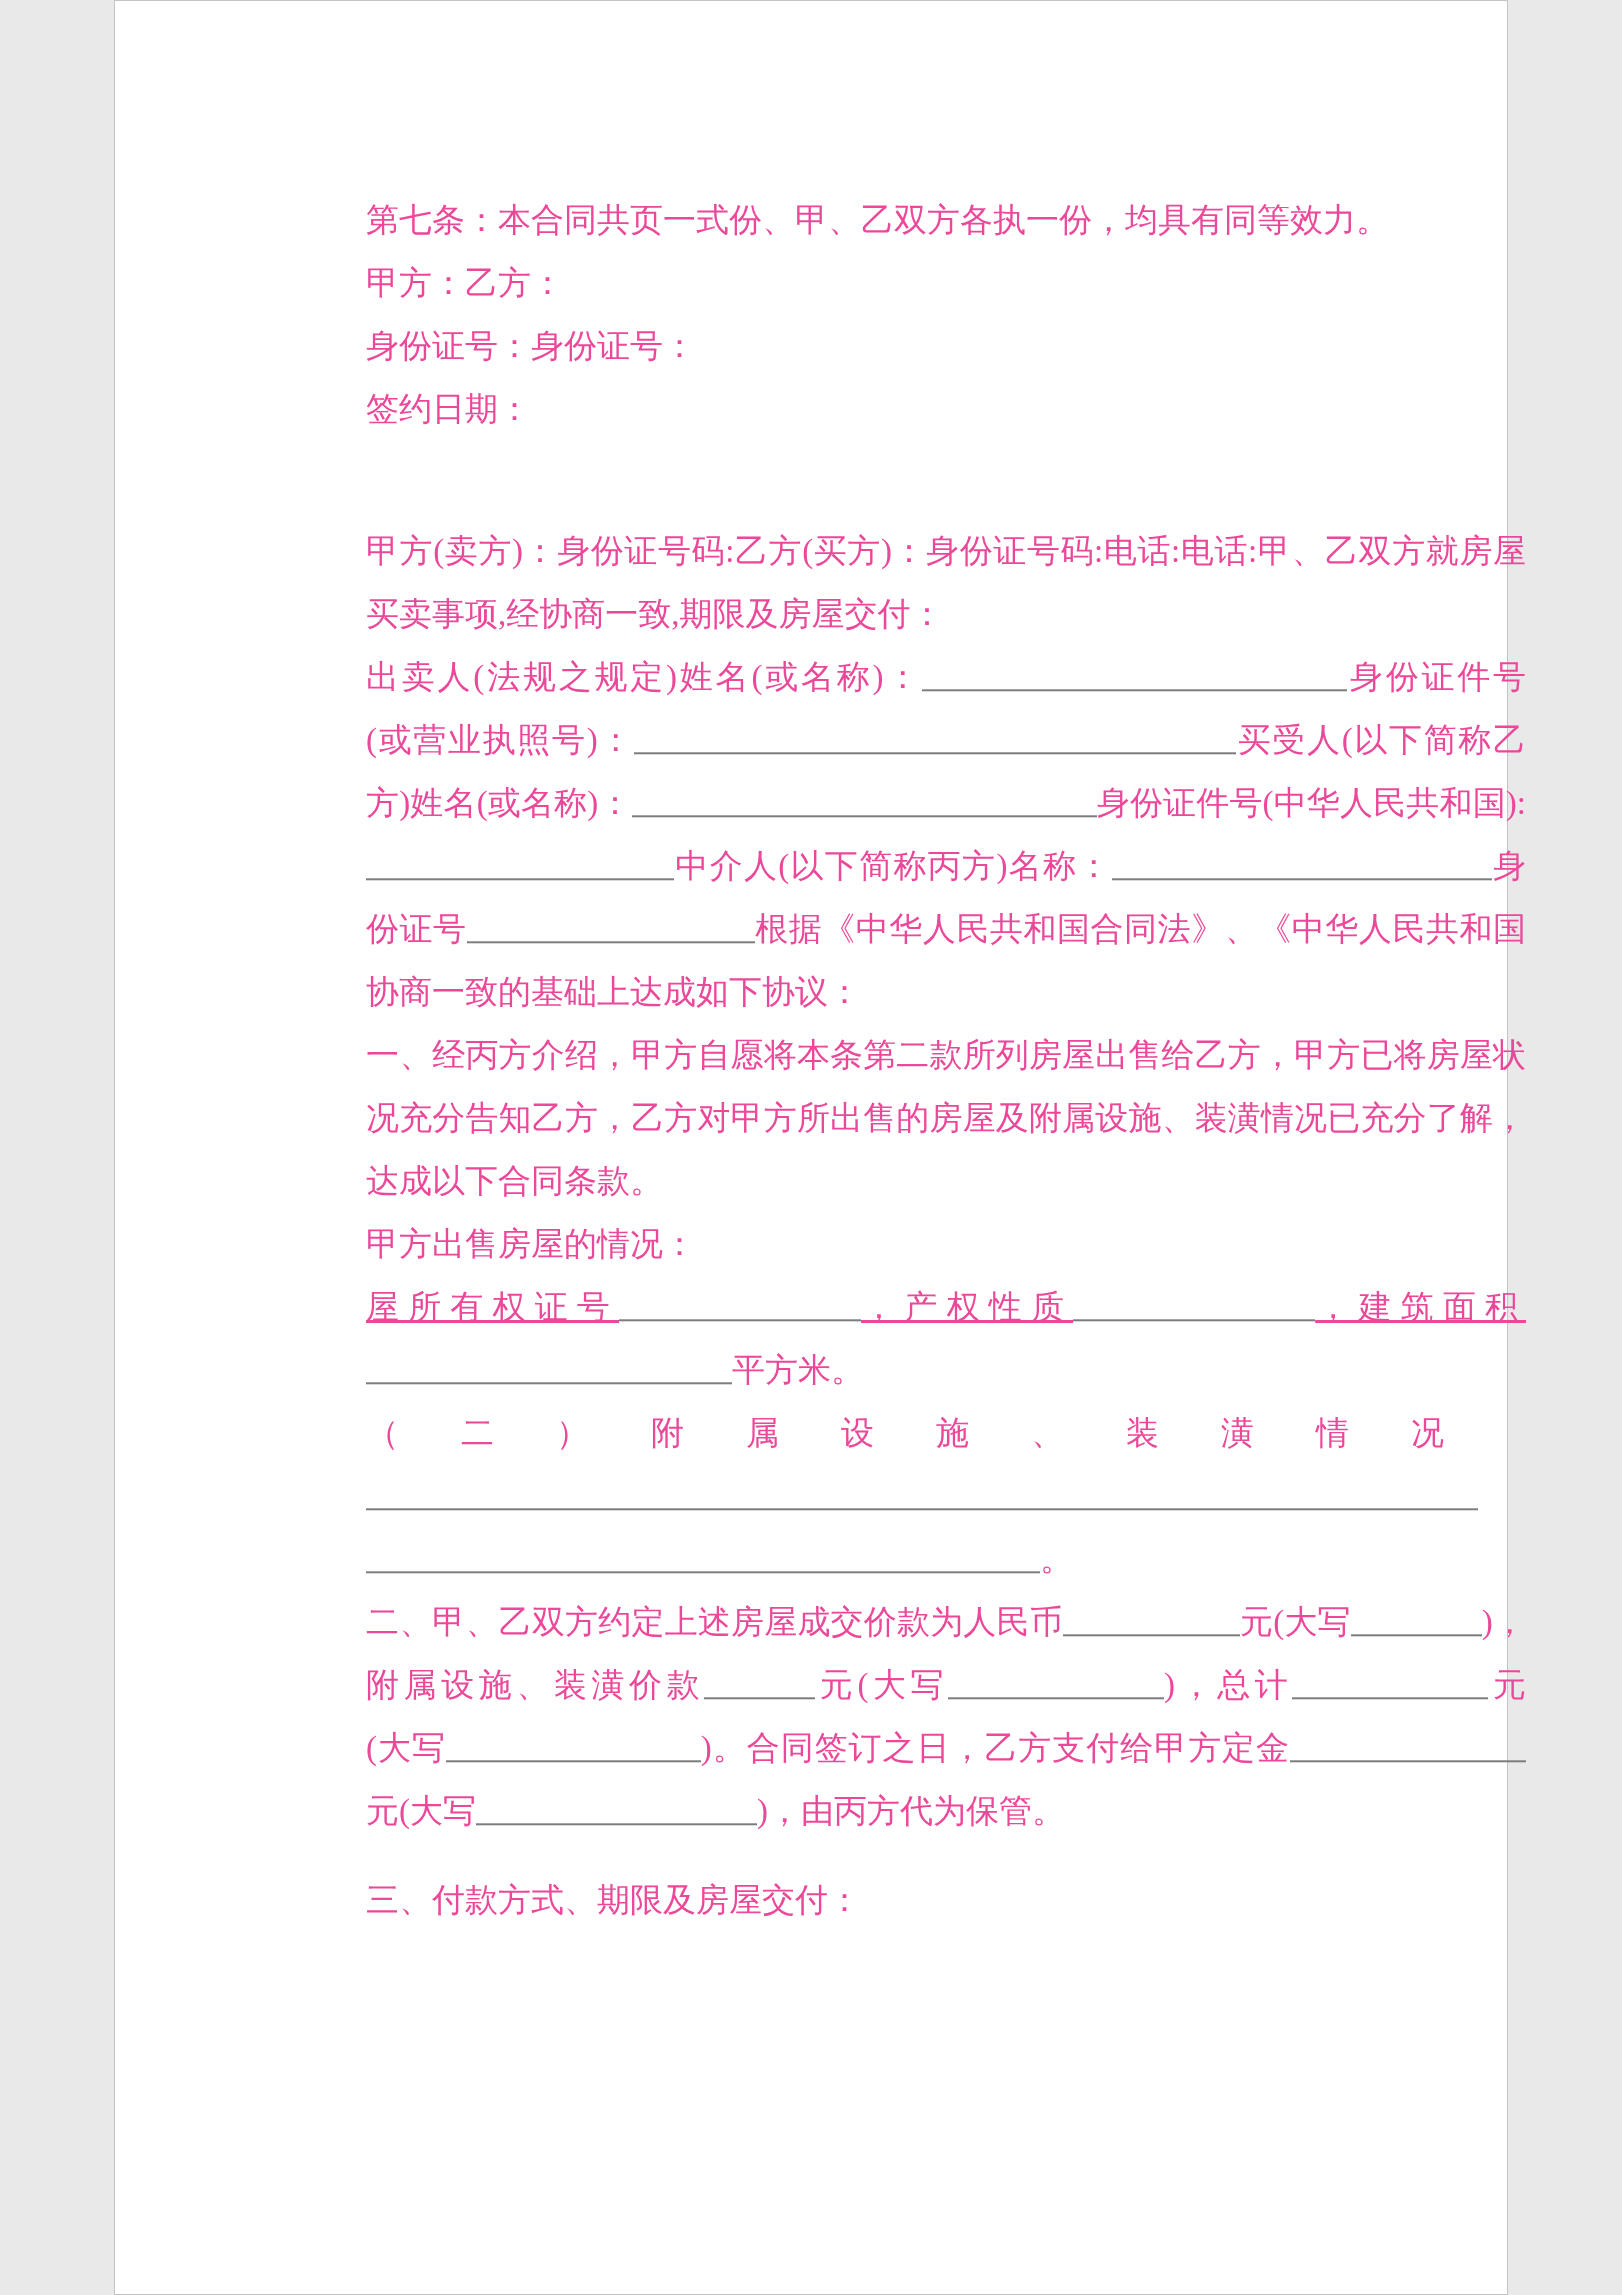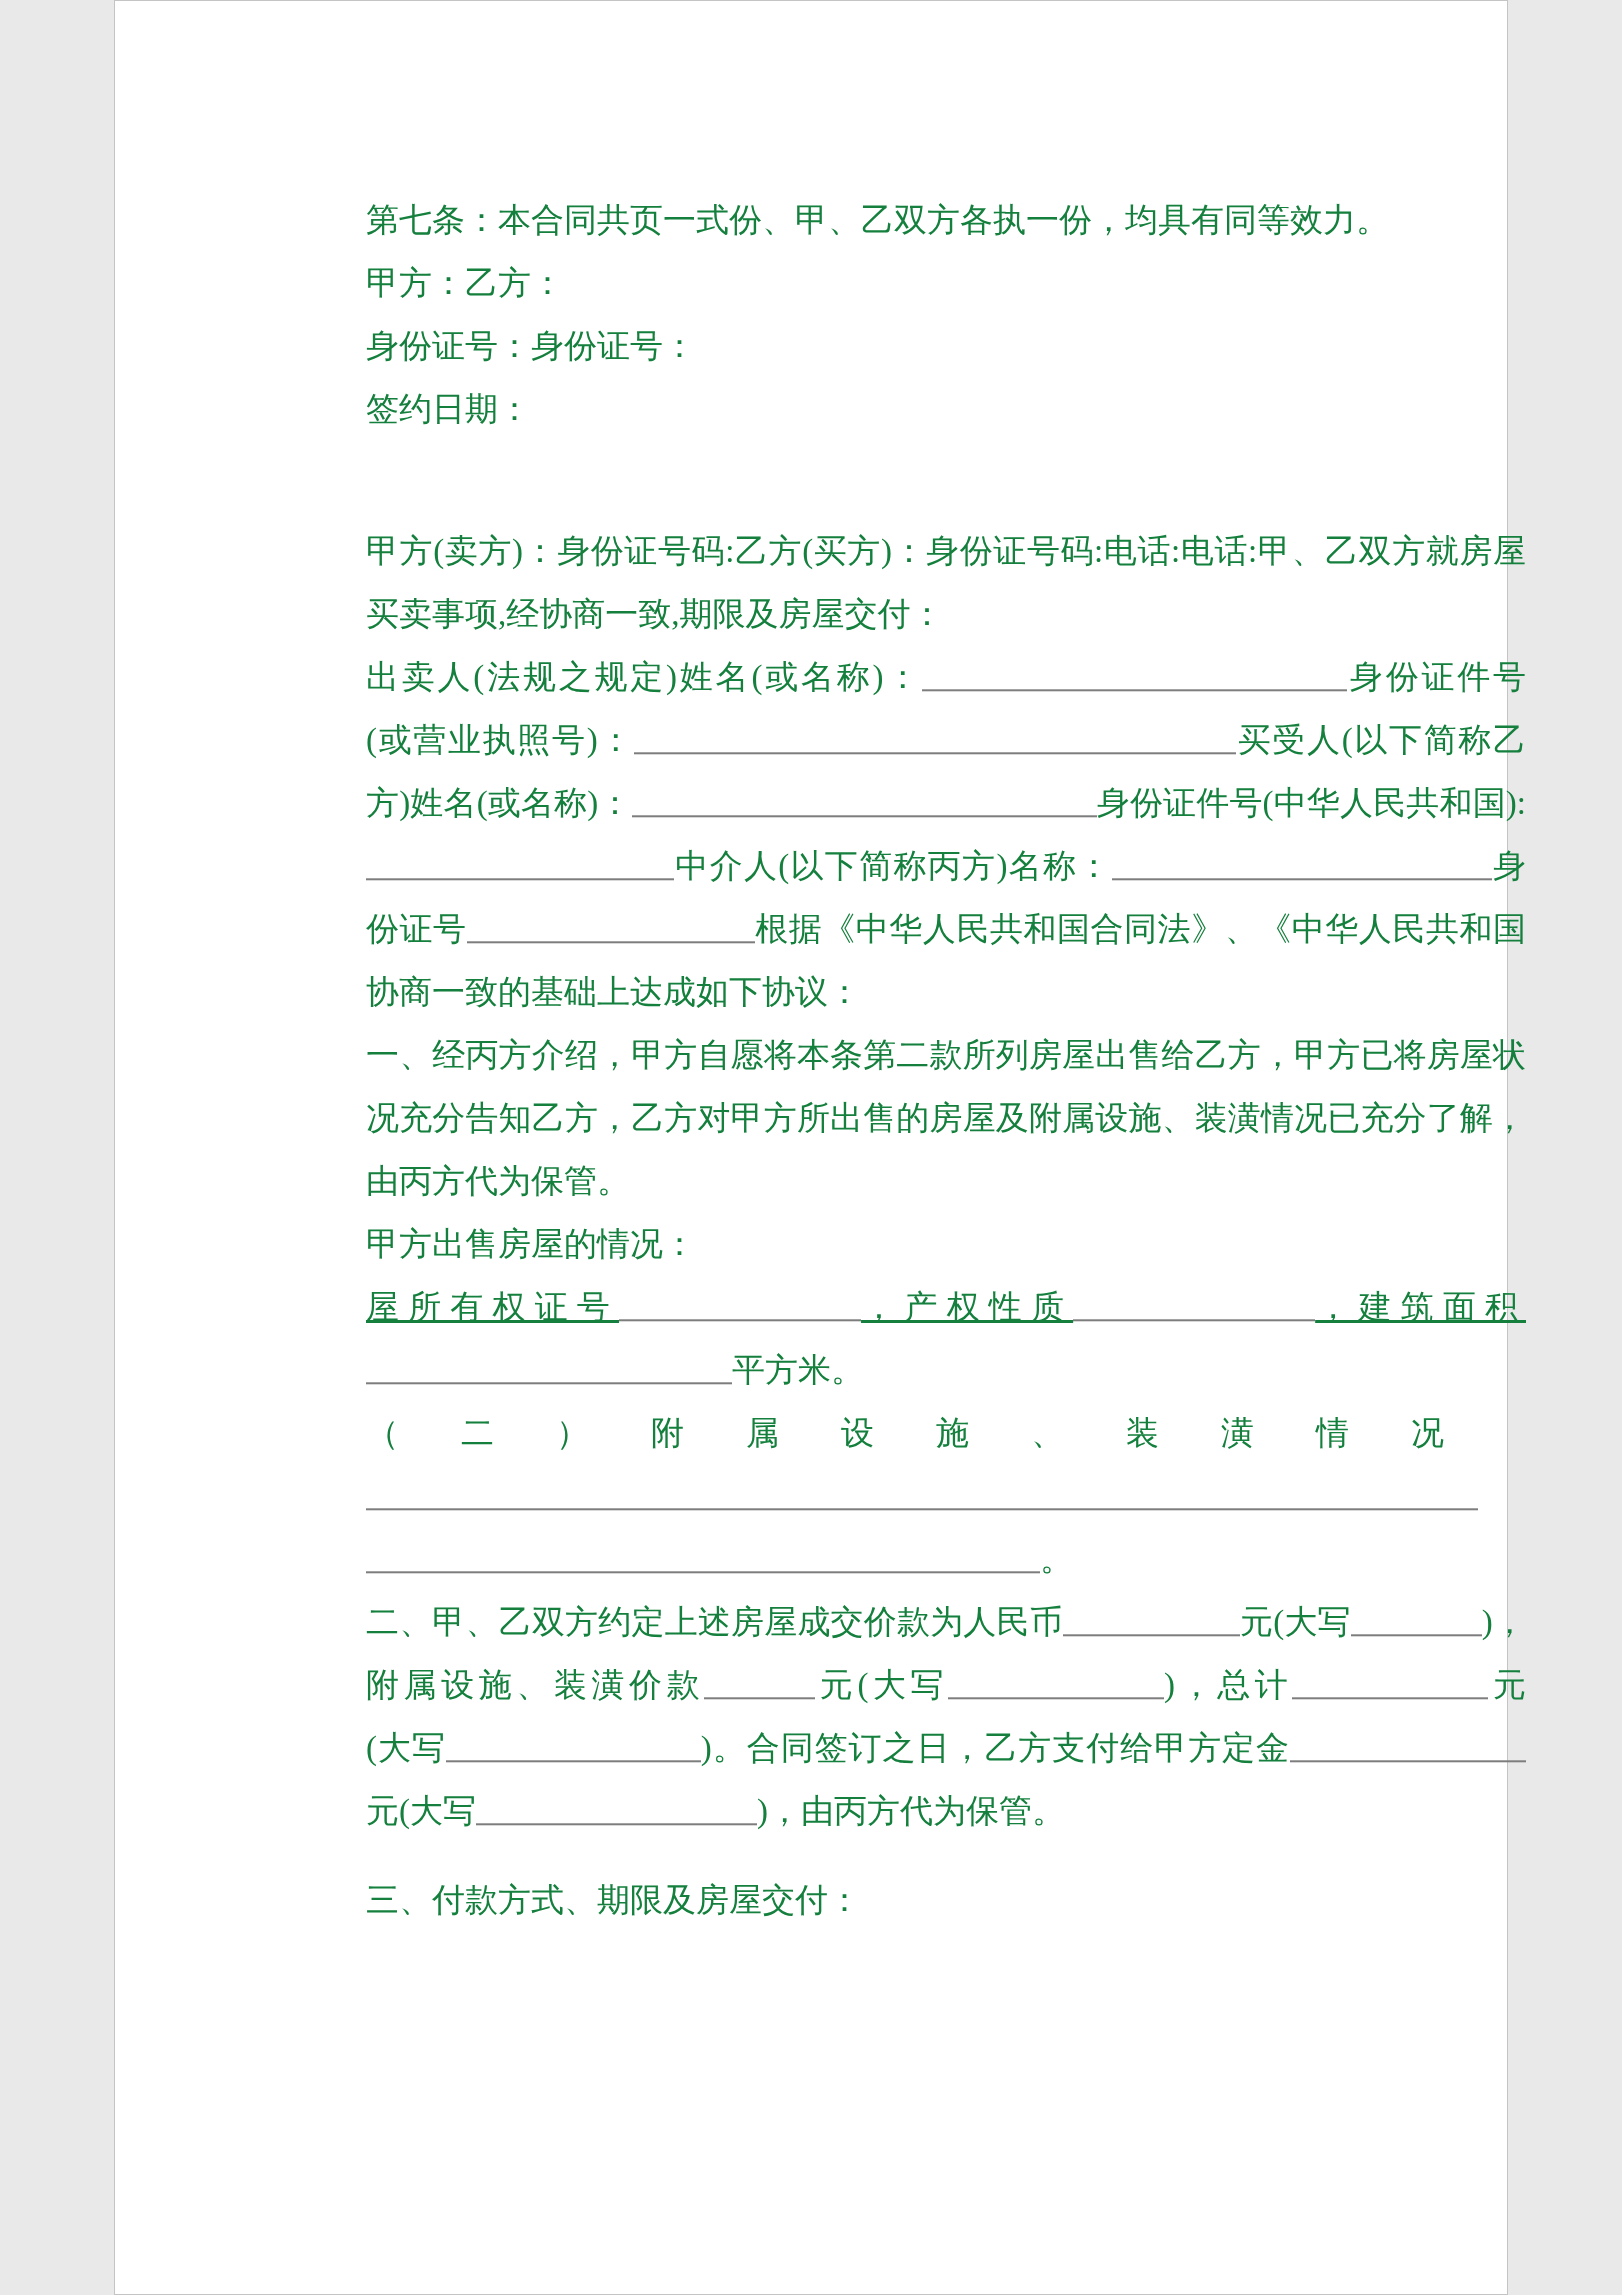--- a/index.html
+++ b/index.html
@@ -7,21 +7,21 @@
     position: relative;
     width: 1394px;
     height: 2295px;
     margin: 0 auto;
     background: #ffffff;
     box-sizing: border-box;
     border: 1.3px solid #c4c4c4;
     font-family: "Liberation Serif", "DejaVu Serif", serif;
     font-size: 33px;
     line-height: 63px;
-    color: #15803d;
+    color: #ec4899;
   }
   .content {
     position: absolute;
     left: 251px;
     top: 188px;
     width: 1160px;
   }
   .line {
     margin: 0;
     padding: 0;
@@ -70,21 +70,21 @@
     <p class="line j"><span>方)姓名(或名称)：</span><span class="bl" style="width:465px"></span><span>身份证件号(中华人民共和国):</span></p>
 
     <p class="line j"><span class="bl" style="width:308px"></span><span>中介人(以下简称丙方)名称：</span><span class="bl" style="width:380px"></span><span>身</span></p>
 
     <p class="line j"><span>份证号</span><span class="bl" style="width:288px"></span><span>根据《中华人民共和国合同法》、《中华人民共和国</span></p>
 
     <p class="line">协商一致的基础上达成如下协议：</p>
 
     <p class="line j">一、经丙方介绍，甲方自愿将本条第二款所列房屋出售给乙方，甲方已将房屋状</p>
     <p class="line j">况充分告知乙方，乙方对甲方所出售的房屋及附属设施、装潢情况已充分了解，</p>
-    <p class="line">由丙方代为保管。</p>
+    <p class="line">达成以下合同条款。</p>
 
     <p class="line">甲方出售房屋的情况：</p>
 
 
     <p class="line j"><span class="ls">屋所有权证号</span><span class="bl" style="width:242px"></span><span class="ls">，产权性质</span><span class="bl" style="width:242px"></span><span class="ls">，建筑面积</span></p>
 
     <p class="line"><span class="bl" style="width:366px"></span><span>平方米。</span></p>
 
     <p class="line"><span class="spread">（二）附属设施、装潢情况</span></p>
 

